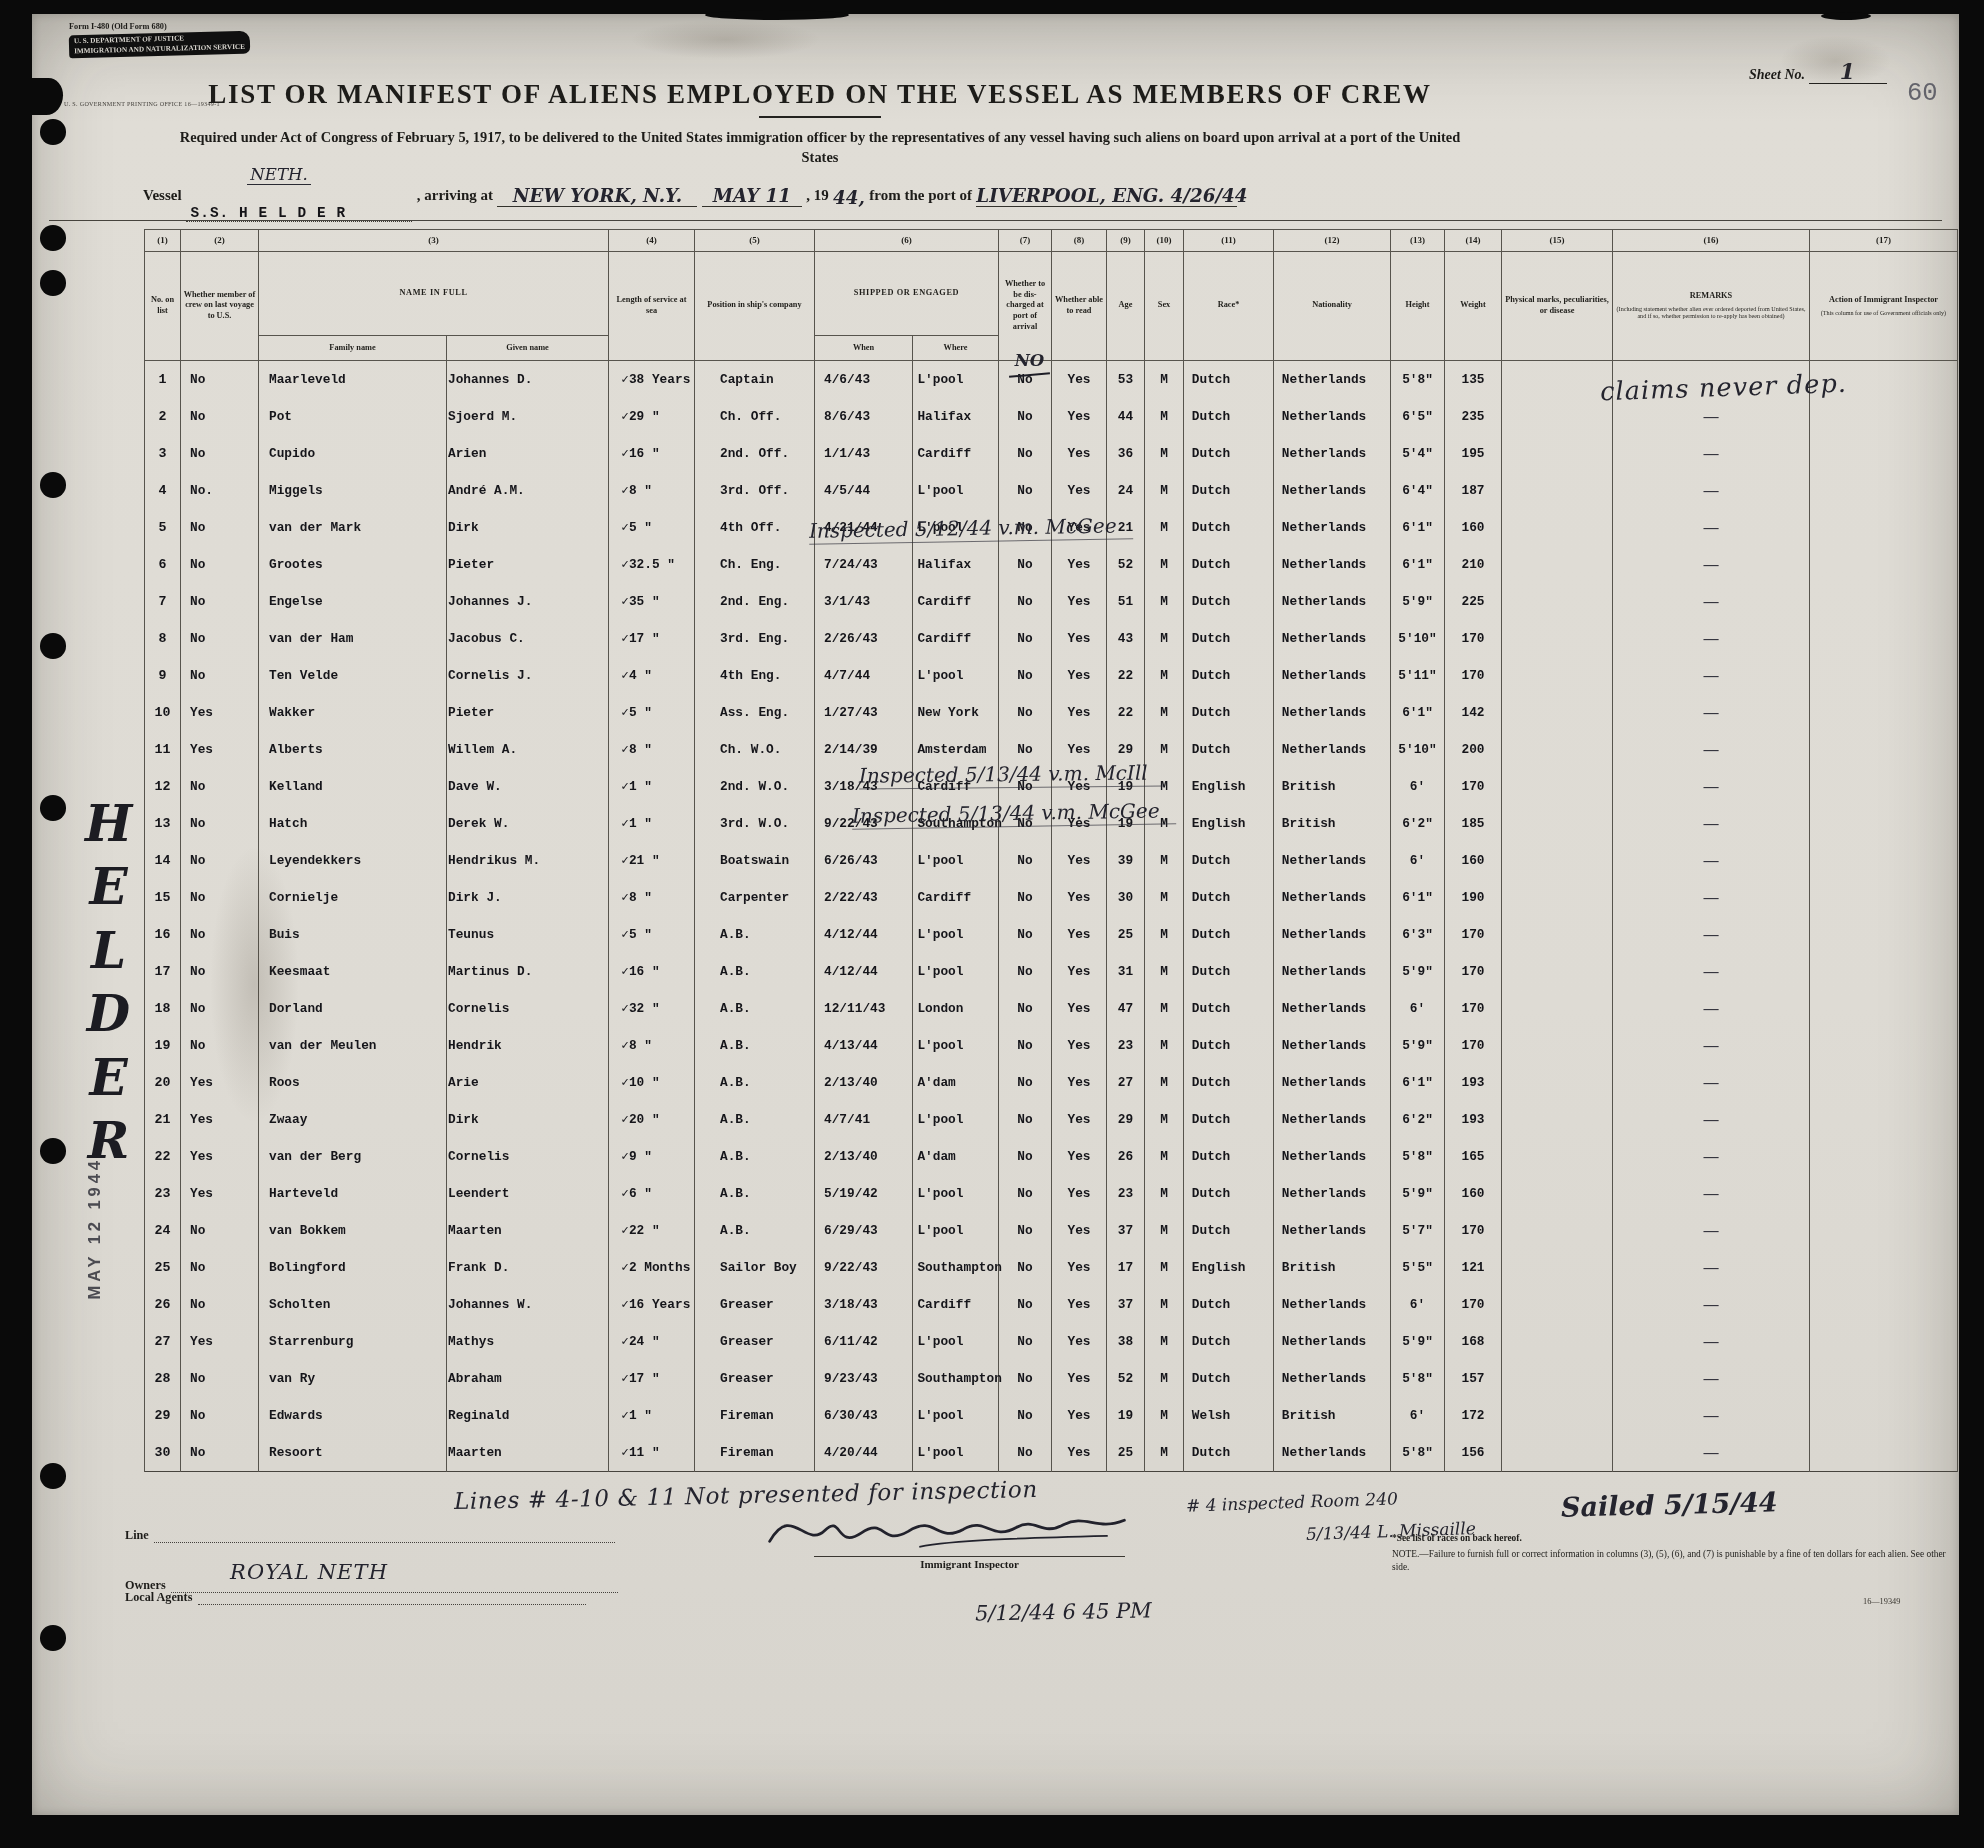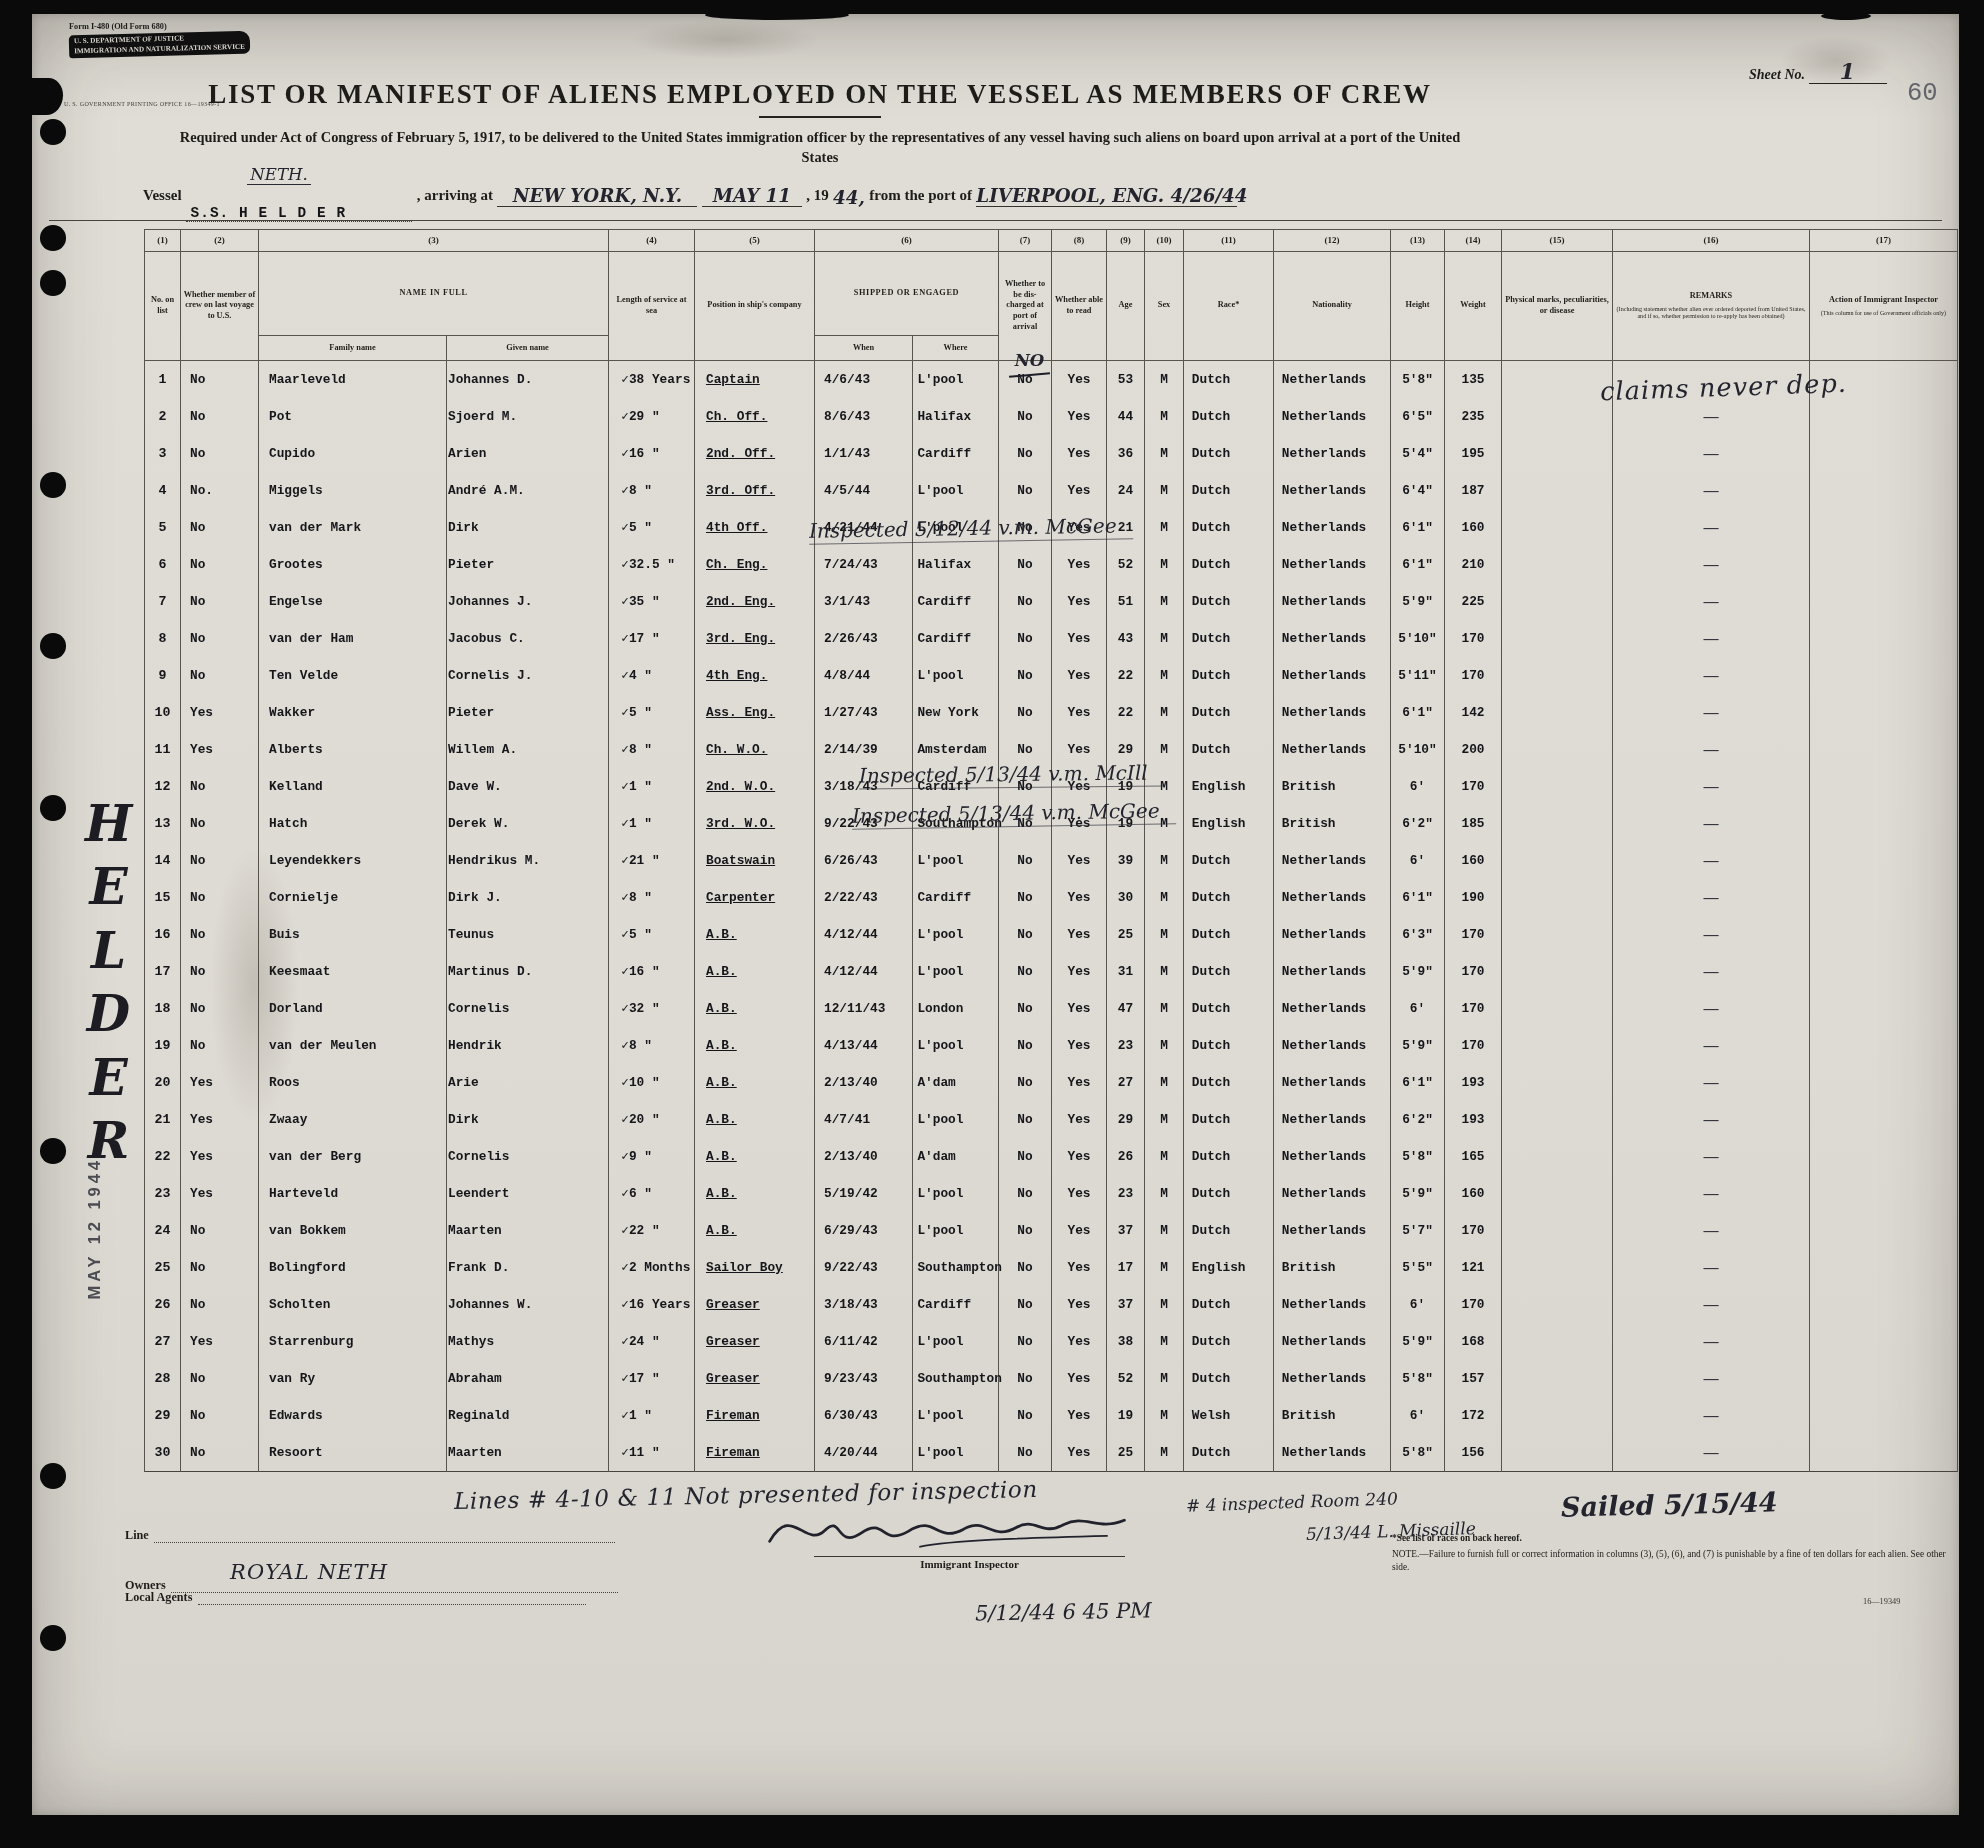--- a/index.html
+++ b/index.html
@@ -62,21 +62,21 @@
   th.big{font-size:9.4px;letter-spacing:0.6px;}
   .h-note{font-size:6.1px;font-weight:normal;line-height:1.15;margin-top:4.4px;}
   tbody td{border-left:0.6px solid #57544d;border-right:0.6px solid #57544d;height:37px;
     font-family:"Liberation Mono","DejaVu Sans Mono",monospace;font-weight:bold;font-size:12.8px;color:#15151a;
     white-space:nowrap;padding:0 2.2px;vertical-align:middle;}
   td.c-no{text-align:center;font-size:13.3px;}
   td.c-member{padding-left:9px;}
   td.c-family{padding-left:10px;}
   td.c-given{padding-left:1px;}
   td.c-service{padding-left:12.2px;}
-  td.c-position{padding-left:11px;text-decoration:underline;}
+  td.c-position{padding-left:25px;}
   td.c-when{padding-left:9px;}
   td.c-where{padding-left:4.4px;}
   td.c-disch,td.c-read,td.c-age,td.c-sex,td.c-height,td.c-weight{text-align:center;}
   td.c-race,td.c-nat{padding-left:7.8px;}
   td.c-remarks{text-align:center;font-family:"DejaVu Serif",serif;font-size:16.6px;color:#2e2e38;font-weight:normal;}
 
   
   .anno{position:absolute;z-index:5;}
   #anno-no{left:964px;top:336px;width:67px;text-align:center;font-size:16.6px;font-weight:bold;}
   #anno-no .scratch{width:41px;height:0;border-top:2.2px solid #1d1d26;transform:rotate(-5deg);margin:3.3px auto 0;}
@@ -403,21 +403,21 @@
         <td class="c-action"></td>
       </tr>
 
       <tr class="crew-row">
         <td class="c-no">9</td>
         <td class="c-member">No</td>
         <td class="c-family">Ten Velde</td>
         <td class="c-given">Cornelis J.</td>
         <td class="c-service">✓4 "</td>
         <td class="c-position">4th Eng.</td>
-        <td class="c-when">4/8/44</td>
+        <td class="c-when">4/7/44</td>
         <td class="c-where">L'pool</td>
         <td class="c-disch">No</td>
         <td class="c-read">Yes</td>
         <td class="c-age">22</td>
         <td class="c-sex">M</td>
         <td class="c-race">Dutch</td>
         <td class="c-nat">Netherlands</td>
         <td class="c-height">5'11"</td>
         <td class="c-weight">170</td>
         <td class="c-marks"></td>

